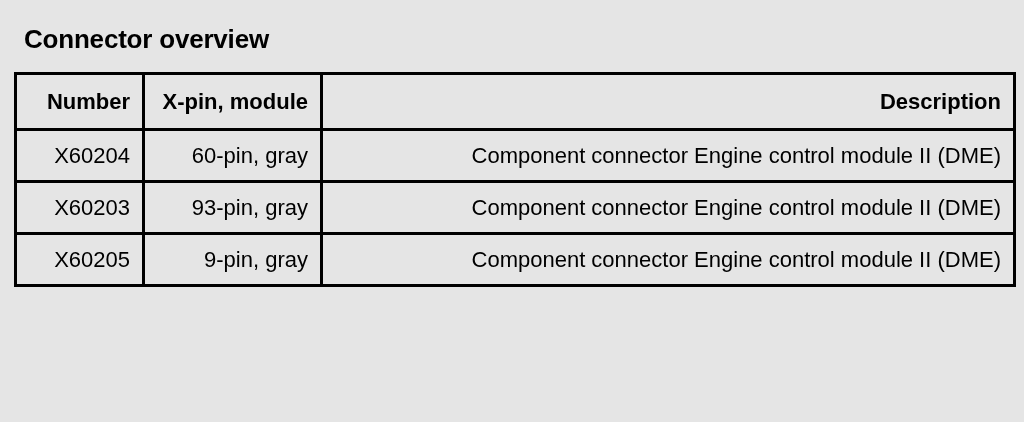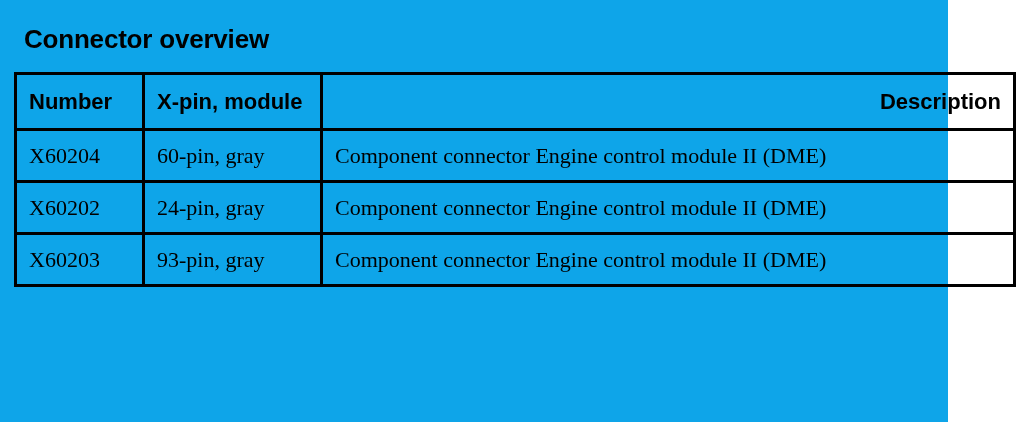--- a/index.html
+++ b/index.html
@@ -9,23 +9,23 @@
   }
   body {
     width: 1024px;
     height: 422px;
     font-family: "Liberation Sans", sans-serif;
     color: #000000;
     overflow: hidden;
   }
   .page {
     position: relative;
-    width: 948px;
+    width: 1024px;
     height: 422px;
-    background: #0ea5e9;
+    background: #e5e5e5;
   }
   .page-title {
     position: absolute;
     left: 24px;
     top: 7px;
     font-size: 26px;
     font-weight: bold;
     letter-spacing: -0.2px;
     line-height: 30px;
     white-space: nowrap;
@@ -47,35 +47,34 @@
   table.connector-table col.c-desc    { width: 693px; }
 
   table.connector-table th,
   table.connector-table td {
     border: 3px solid #000000;
     height: 49px;
     padding: 0 12px;
     font-size: 22px;
     line-height: 26px;
     vertical-align: middle;
-    text-align: left;
+    text-align: right;
     white-space: nowrap;
     overflow: hidden;
   }
   table.connector-table thead th {
     font-weight: bold;
     height: 53px;
   }
   table.connector-table thead th.desc-head {
     text-align: right;
     padding: 0 12px;
   }
   table.connector-table tbody td {
     font-weight: normal;
-    font-family: Liberation Serif, serif;
   }
 </style>
 </head>
 <body>
 
 <div class="page">
 
   <h1 class="page-title">Connector overview</h1>
 
   <div class="table-wrap">
@@ -92,26 +91,26 @@
           <th class="desc-head">Description</th>
         </tr>
       </thead>
       <tbody>
         <tr>
           <td>X60204</td>
           <td>60-pin, gray</td>
           <td>Component connector Engine control module II (DME)</td>
         </tr>
         <tr>
-          <td>X60202</td>
-          <td>24-pin, gray</td>
+          <td>X60203</td>
+          <td>93-pin, gray</td>
           <td>Component connector Engine control module II (DME)</td>
         </tr>
         <tr>
-          <td>X60203</td>
-          <td>93-pin, gray</td>
+          <td>X60205</td>
+          <td>9-pin, gray</td>
           <td>Component connector Engine control module II (DME)</td>
         </tr>
       </tbody>
     </table>
   </div>
 
 </div>
 
 </body></html>

